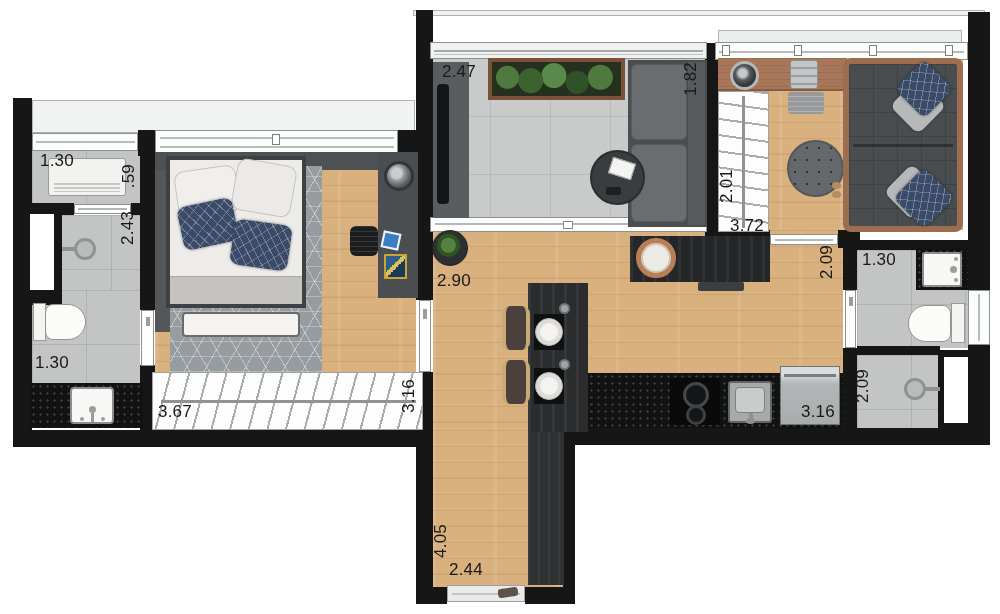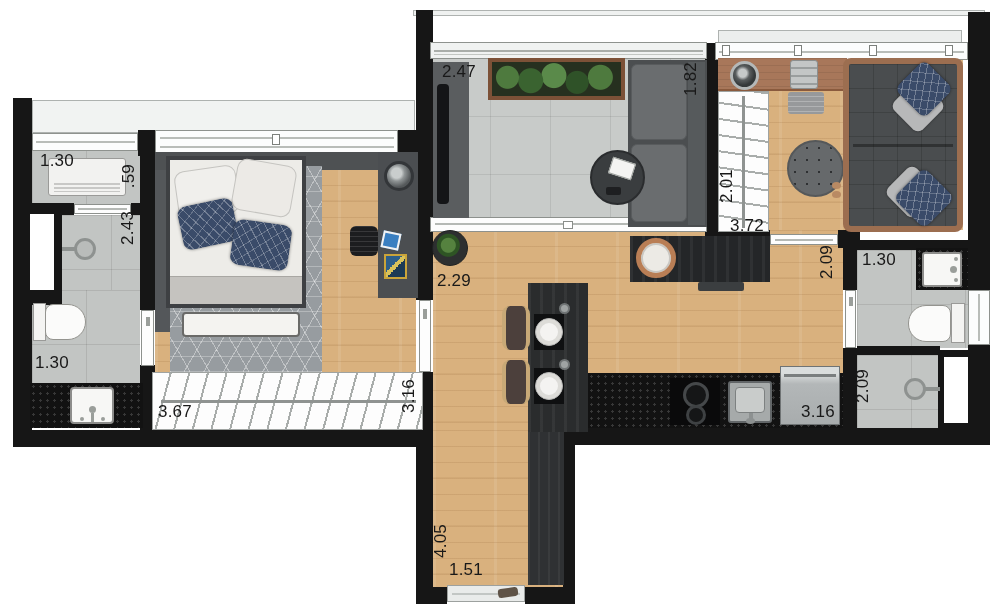--- a/index.html
+++ b/index.html
@@ -268,23 +268,23 @@
   <div class="f" style="left:925px;top:387px;width:15px;height:4px;background:#8e9290"></div>
 
   <span class="lbl" style="left:40px;top:151px">1.30</span>
   <span class="lbl vert" style="left:119px;top:164px">.59</span>
   <span class="lbl vert" style="left:118px;top:211px">2.43</span>
   <span class="lbl" style="left:35px;top:353px">1.30</span>
   <span class="lbl" style="left:158px;top:402px">3.67</span>
   <span class="lbl vert" style="left:399px;top:379px">3.16</span>
   <span class="lbl" style="left:442px;top:62px">2.47</span>
   <span class="lbl vert" style="left:681px;top:62px">1.82</span>
-  <span class="lbl" style="left:437px;top:271px">2.29</span>
+  <span class="lbl" style="left:437px;top:271px">2.90</span>
   <span class="lbl vert" style="left:717px;top:169px">2.01</span>
   <span class="lbl" style="left:730px;top:216px">3.72</span>
   <span class="lbl vert" style="left:817px;top:245px">2.09</span>
   <span class="lbl" style="left:862px;top:250px">1.30</span>
   <span class="lbl" style="left:801px;top:402px">3.16</span>
   <span class="lbl vert" style="left:853px;top:369px">2.09</span>
   <span class="lbl vert" style="left:431px;top:524px">4.05</span>
-  <span class="lbl" style="left:449px;top:560px">1.51</span>
+  <span class="lbl" style="left:449px;top:560px">2.44</span>
 
 </div>
 
 </body></html>

